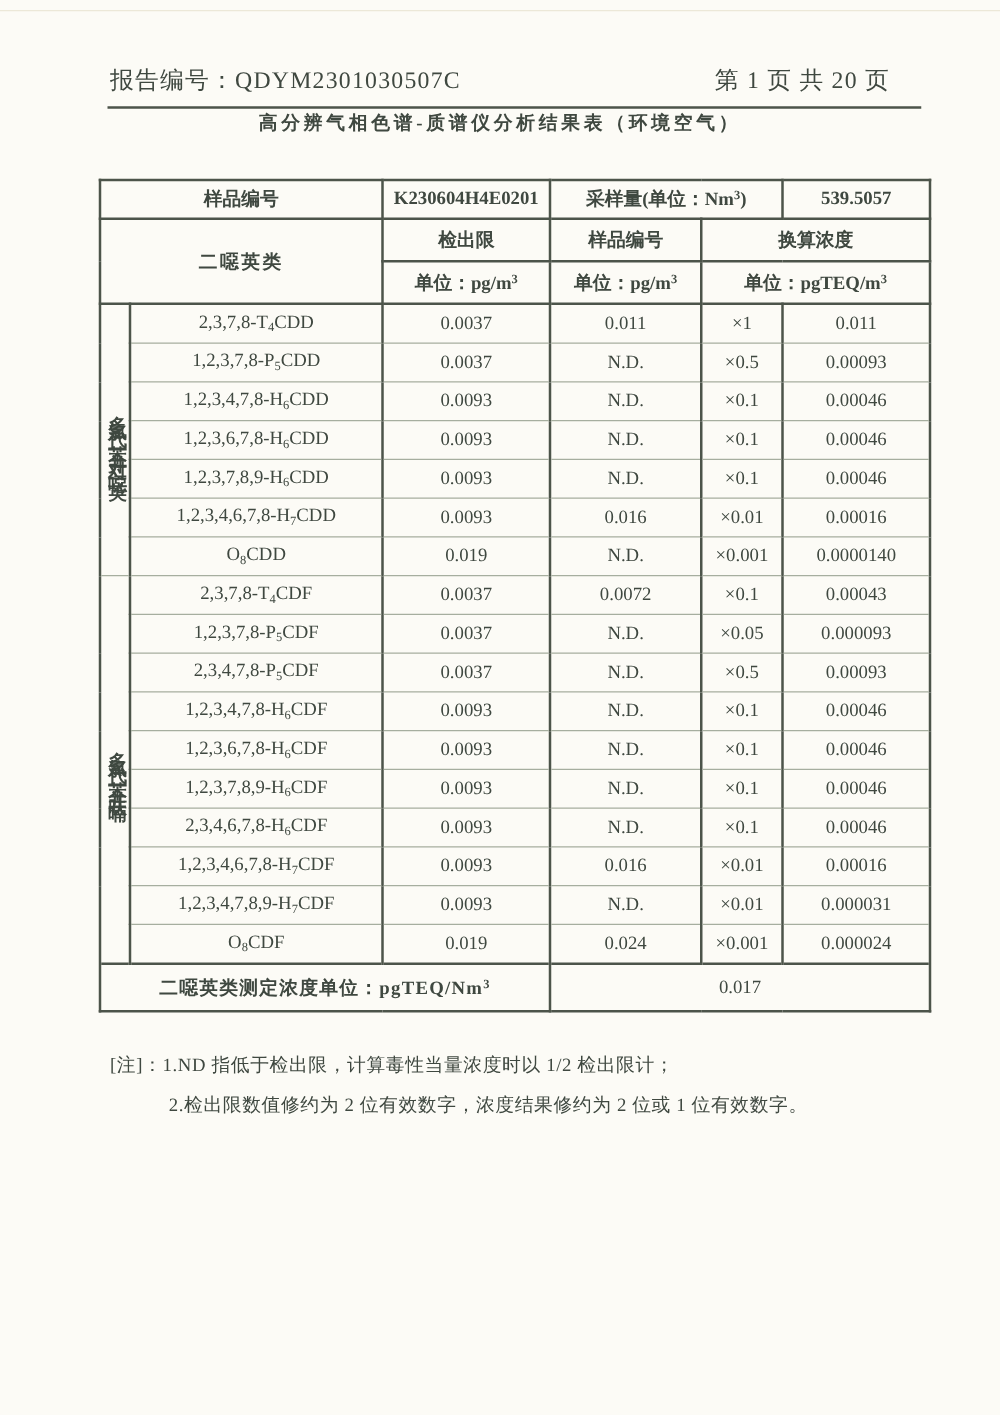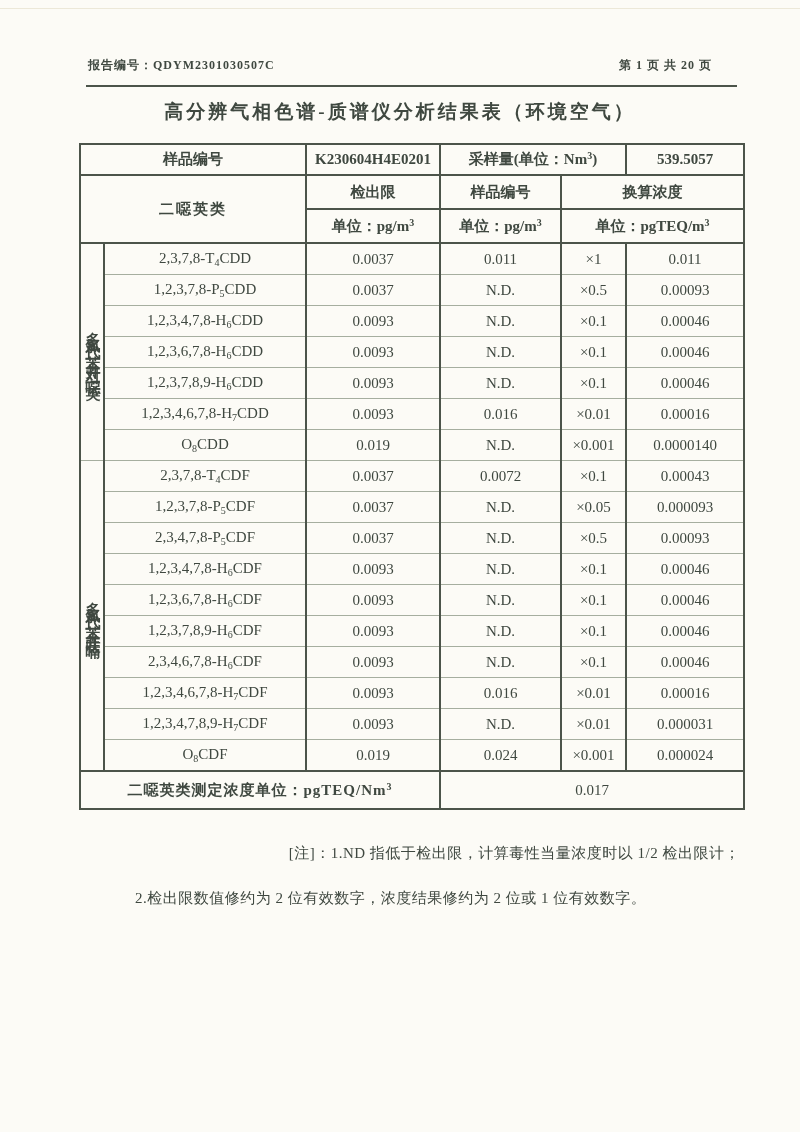--- a/index.html
+++ b/index.html
@@ -15,32 +15,31 @@
     background:#fcfbf6;
     overflow:hidden;
   }
   .scan-topline{
     position:absolute;top:8px;left:0;width:100%;height:1px;
     background:#ece8d8;
   }
   .report-header{
     position:absolute;top:54px;left:88px;right:88px;
     display:flex;justify-content:space-between;
-    font-size:12px;line-height:22px;
+    font-size:19px;line-height:22px;
     letter-spacing:1px;
-    font-weight:bold;
   }
   .header-rule{
     position:absolute;top:85px;left:86px;width:651px;height:2px;
     background:#4c544a;border:none;margin:0;
   }
   .doc-title{
-    position:absolute;top:97px;left:0;width:100%;
+    position:absolute;top:84px;left:0;width:100%;
     text-align:center;
-    font-size:19px;font-weight:bold;
+    font-size:15px;font-weight:bold;
     letter-spacing:3px;
     line-height:30px;
     margin:0;
   }
   table.results{
     position:absolute;top:143px;left:67px;
     width:664px;
     border-collapse:collapse;
     table-layout:fixed;
     font-size:15px;
@@ -85,21 +84,21 @@
     line-height:20px;
   }
   td.footer-label{font-weight:bold;letter-spacing:1px;}
   sub.cg{font-size:10px;vertical-align:-3px;}
   sup.un{font-size:10px;vertical-align:5px;}
   .notes{
     position:absolute;top:843px;left:88px;right:60px;
     font-size:15px;line-height:21px;
     letter-spacing:0.5px;
   }
-  .notes .n-line1{margin:0 0 24px 0;text-align:right;}
+  .notes .n-line1{margin:0 0 11px 0;}
   .notes .n-line2{margin:0 0 9px 62px;}
   .notes .n-line3{margin:0 0 0 47px;}
 </style>
 </head>
 <body>
 
 <div class="page">
   <div class="scan-topline"></div>
 
   <div class="report-header">

